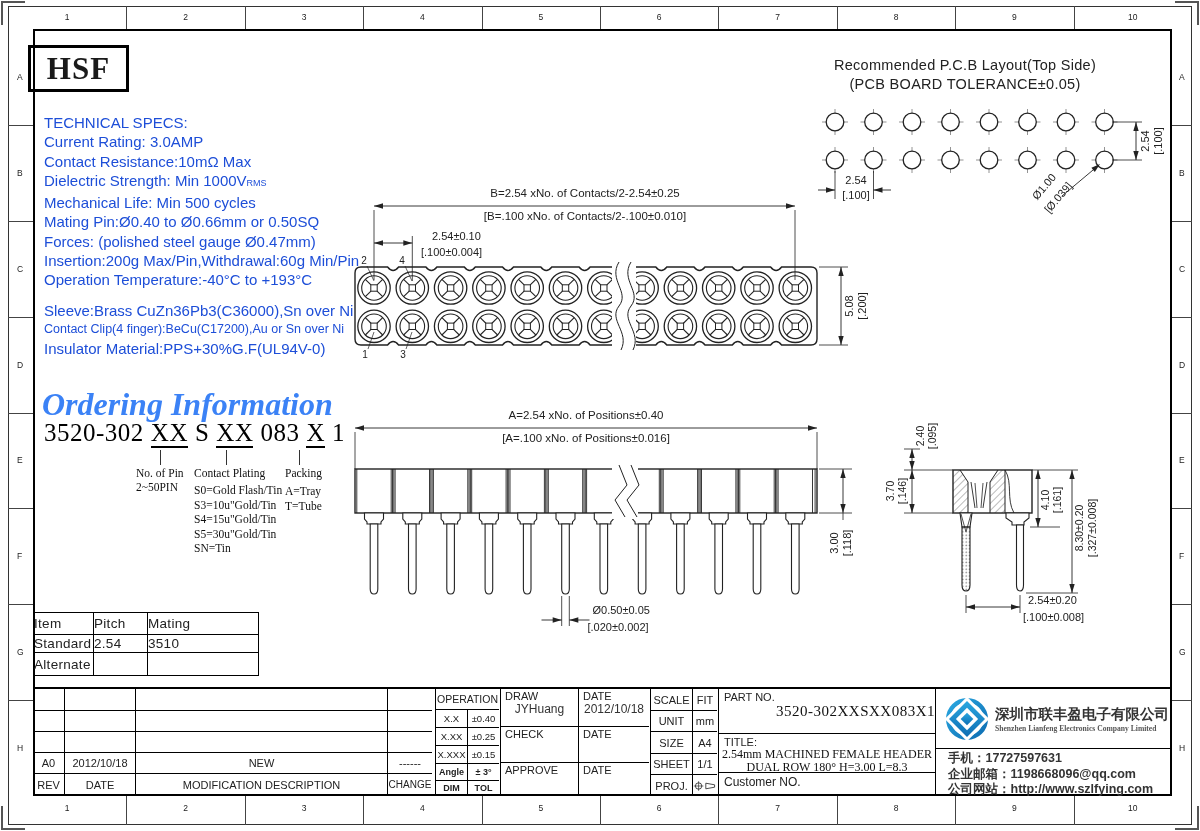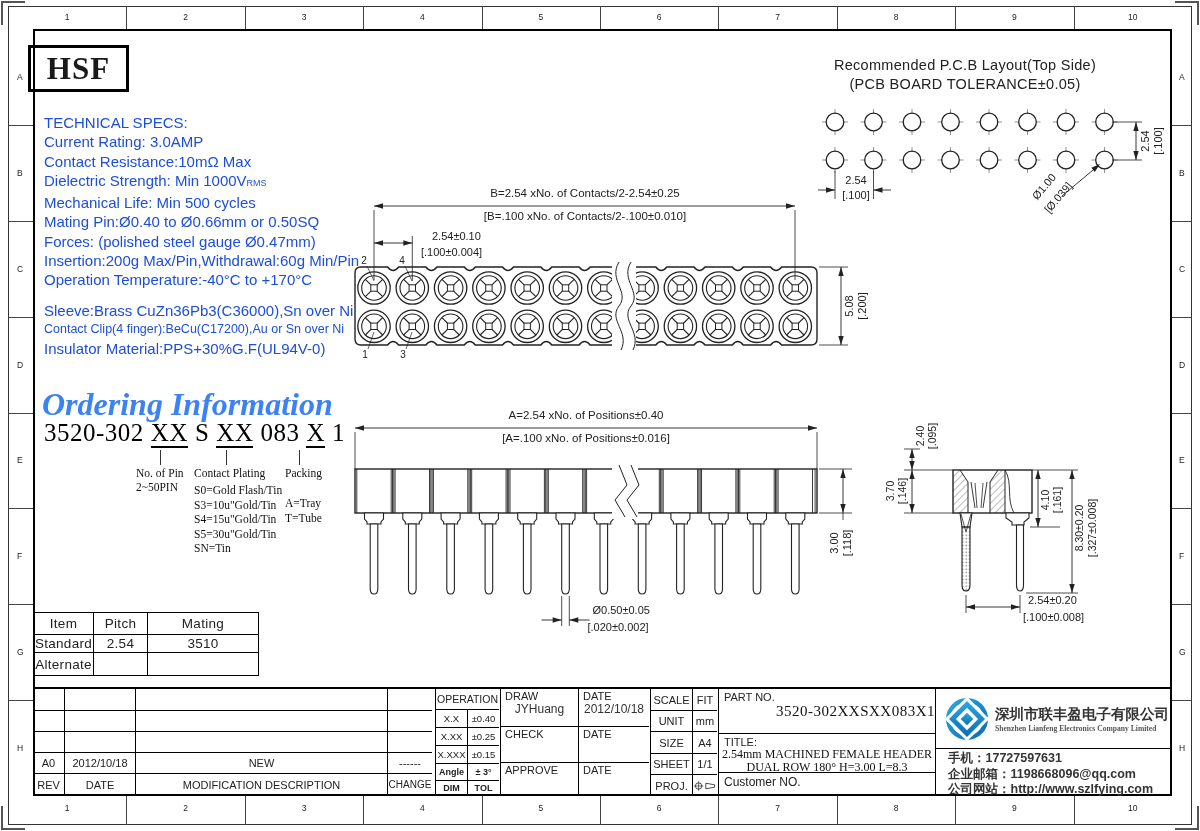--- a/index.html
+++ b/index.html
@@ -23,21 +23,21 @@
   .mat{margin-top:11px}
   
   .ord-title{left:42px;top:386px;font-family:"Liberation Serif",serif;font-style:italic;font-weight:bold;font-size:32px;color:#3b82f6}
   .ord-code{left:42px;top:419px;font-family:"Liberation Serif",serif;font-size:25px;color:#000;letter-spacing:.5px}
   .ord-code .u{border-bottom:2px solid #000;margin:0 5px}
   .ord-code .g{margin:0 2px}
   .lead{width:1px;background:#333}
   .ord-lbl{font-family:"Liberation Serif",serif;font-size:11.5px;color:#111;line-height:14.4px}
   
   .mtable{left:33px;top:612px;border:1.5px solid #000;border-collapse:collapse;font-size:13.5px;color:#222}
-  .mtable td{border:1px solid #000;text-align:center;letter-spacing:.3px}
+  .mtable td{border:1px solid #000;letter-spacing:.3px}
   
   .titleblock{left:33px;top:687px;width:1139px;height:109px;display:flex;border-top:2.5px solid #000}
   .tb{position:relative;height:100%;border-left:1.5px solid #000}
   .tb:first-child{border-left:none}
   .grid{display:grid;height:100%}
   .cell{border-top:1px solid #000;border-left:1px solid #000;display:flex;align-items:center;justify-content:center;font-size:11px;color:#222;overflow:hidden}
   .cell.nt{border-top:none}.cell.nl{border-left:none}
   .lbl{font-size:11px;color:#222;padding:1px 0 0 4px}
   .val{text-align:center;font-size:12px;color:#333}
   .pt-label{font-size:11px;color:#222;padding:2px 0 0 5px}
@@ -139,21 +139,21 @@
 
   <div class="abs specs">
     <div class="t">TECHNICAL SPECS:</div>
     <div>Current Rating: 3.0AMP</div>
     <div>Contact Resistance:10mΩ Max</div>
     <div><span>Dielectric Strength: Min 1000V</span><span class="sub">RMS</span></div>
     <div>Mechanical Life: Min 500 cycles</div>
     <div>Mating Pin:Ø0.40 to Ø0.66mm or 0.50SQ</div>
     <div>Forces: (polished steel gauge Ø0.47mm)</div>
     <div>Insertion:200g Max/Pin,Withdrawal:60g Min/Pin</div>
-    <div>Operation Temperature:-40°C to +170°C</div>
+    <div>Operation Temperature:-40°C to +193°C</div>
     <div class="mat">Sleeve:Brass CuZn36Pb3(C36000),Sn over Ni</div>
     <div class="small">Contact Clip(4 finger):BeCu(C17200),Au or Sn over Ni</div>
     <div>Insulator Material:PPS+30%G.F(UL94V-0)</div>
   </div>
 
   <div class="abs pcb-title" style="left:795px;top:57px">Recommended P.C.B Layout(Top Side)</div>
   <div class="abs pcb-title" style="left:795px;top:76px">(PCB BOARD TOLERANCE±0.05)</div>
 
   <svg id="pcb" class="abs" style="left:800px;top:95px" width="390" height="150" viewBox="0 0 390 150">
       <line x1="22" y1="27" x2="48" y2="27" stroke="#666" stroke-width="0.7"></line>
@@ -603,21 +603,21 @@
   <div class="abs ord-lbl" style="left:194px;top:466px">
     <div>Contact Plating</div>
     <div style="margin-top:3px">S0=Gold Flash/Tin</div>
     <div>S3=10u"Gold/Tin</div>
     <div>S4=15u"Gold/Tin</div>
     <div>S5=30u"Gold/Tin</div>
     <div>SN=Tin</div>
   </div>
   <div class="abs ord-lbl" style="left:285px;top:466px">
     <div>Packing</div>
-    <div style="margin-top:16px">A=Tray</div>
+    <div style="margin-top:4px">A=Tray</div>
     <div>T=Tube</div>
   </div>
 
   <table class="abs mtable">
     <tbody>
         <tr style="height:22px">
       <td style="width:60px">Item</td>
       <td style="width:54px">Pitch</td>
       <td style="width:111px">Mating</td>
     </tr>

